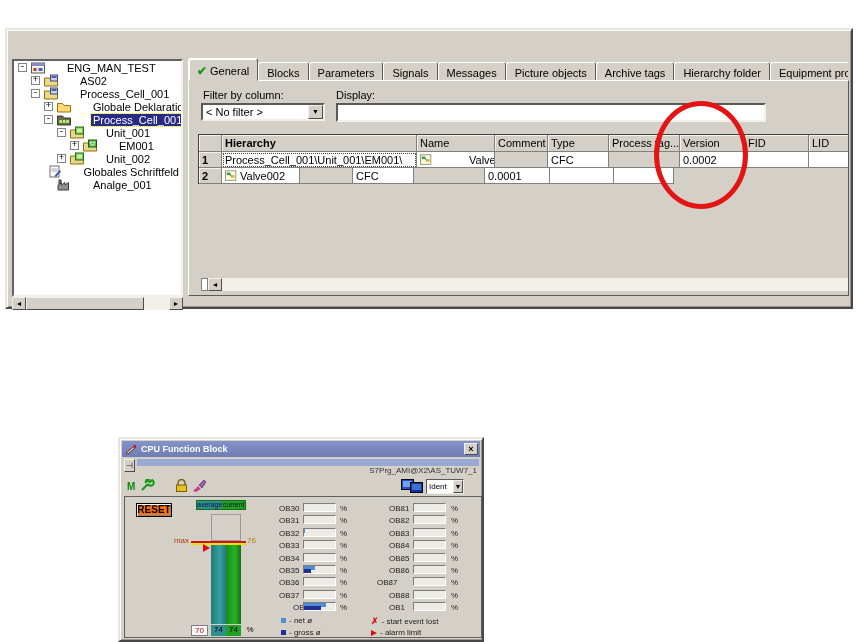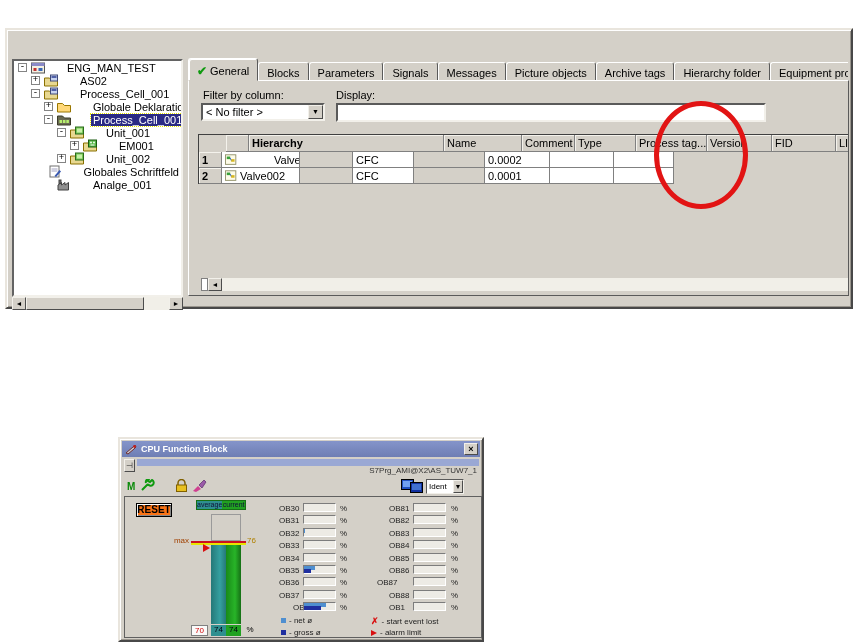--- a/index.html
+++ b/index.html
@@ -60,21 +60,21 @@
   .combo-arrow { width:15px; height:100%; background:#d4d0c8; border:1px solid;
                  border-color:#f2f0ea #4c4c4c #4c4c4c #f2f0ea; font-size:7px;
                  text-align:center; line-height:12px; }
   .display-field { position:absolute; left:147px; top:22px; width:430px; height:19px; background:#fff;
                    border:2px solid; border-color:#5a5a5a #f2f0ea #f2f0ea #5a5a5a; }
 
   
   .grid { position:absolute; left:9px; top:53px; width:652px; overflow:hidden;
           border-top:1px solid #404040; border-left:1px solid #404040; background:#d4d0c8; }
   .grid-row { display:flex; height:16px; }
-  .grid-row.hdr { height:17px;margin-left:27px; }
+  .grid-row.hdr { height:17px; }
   .gc { flex:0 0 auto; border-right:1px solid #808080; border-bottom:1px solid #808080;
         padding:1px 3px; white-space:nowrap; overflow:hidden; font-size:11px;
         display:flex; align-items:center; gap:2px; }
   .gc.hdrc { background:#d4d0c8; box-shadow:inset 1px 1px 0 #f4f2ec; }
   .gc.numc { background:#d4d0c8; justify-content:flex-start; font-weight:bold;
              box-shadow:inset 1px 1px 0 #f4f2ec; }
   .gc.white { background:#fff; }
   .gc.gray  { background:#d4d0c8; }
   .gc.focus { outline:1px dotted #444; outline-offset:-2px; }
   .cfc-ic { width:13px; height:12px; flex:0 0 auto; }
@@ -312,20 +312,23 @@
             <div class="gc hdrc" style="width: 53px;">Comment</div>
             <div class="gc hdrc" style="width: 61px;">Type</div>
             <div class="gc hdrc" style="width: 71px;">Process tag...</div>
             <div class="gc hdrc" style="width: 65px;">Version</div>
             <div class="gc hdrc" style="width: 64px;">FID</div>
             <div class="gc hdrc" style="width: 60px;">LID</div>
           </div>
           <div class="grid-row">
             <div class="gc numc" style="width: 23px;">
               <span>1</span>
+            </div>
+            <div class="gc white focus" style="width: 195px;">
+              <span>Process_Cell_001\Unit_001\EM001\</span>
             </div>
             <div class="gc white" style="width: 78px; gap: 36px;">
               <span class="cfc-ic"><svg width="100%" height="100%" viewBox="0 0 15 13">
                   <rect x="0.5" y="0.5" width="12" height="11" fill="#fdfbe8" stroke="#8a8a60"></rect>
                   <rect x="2" y="2.5" width="4" height="3" fill="#38a038"></rect>
                   <rect x="7" y="5.5" width="4" height="3" fill="#d8b820"></rect>
                   <line x1="6" y1="4" x2="7" y2="7" stroke="#3060c0"></line>
                 </svg></span>
               <span>Valve001</span>
             </div>

